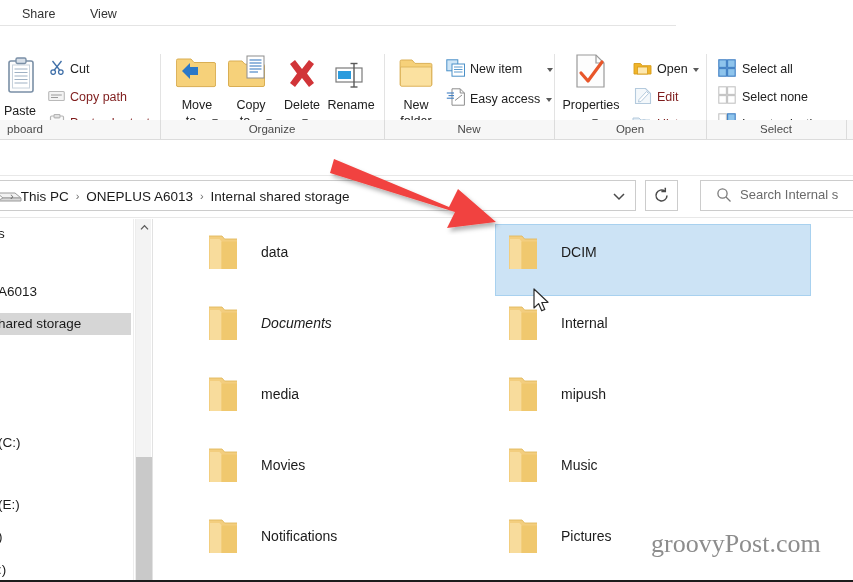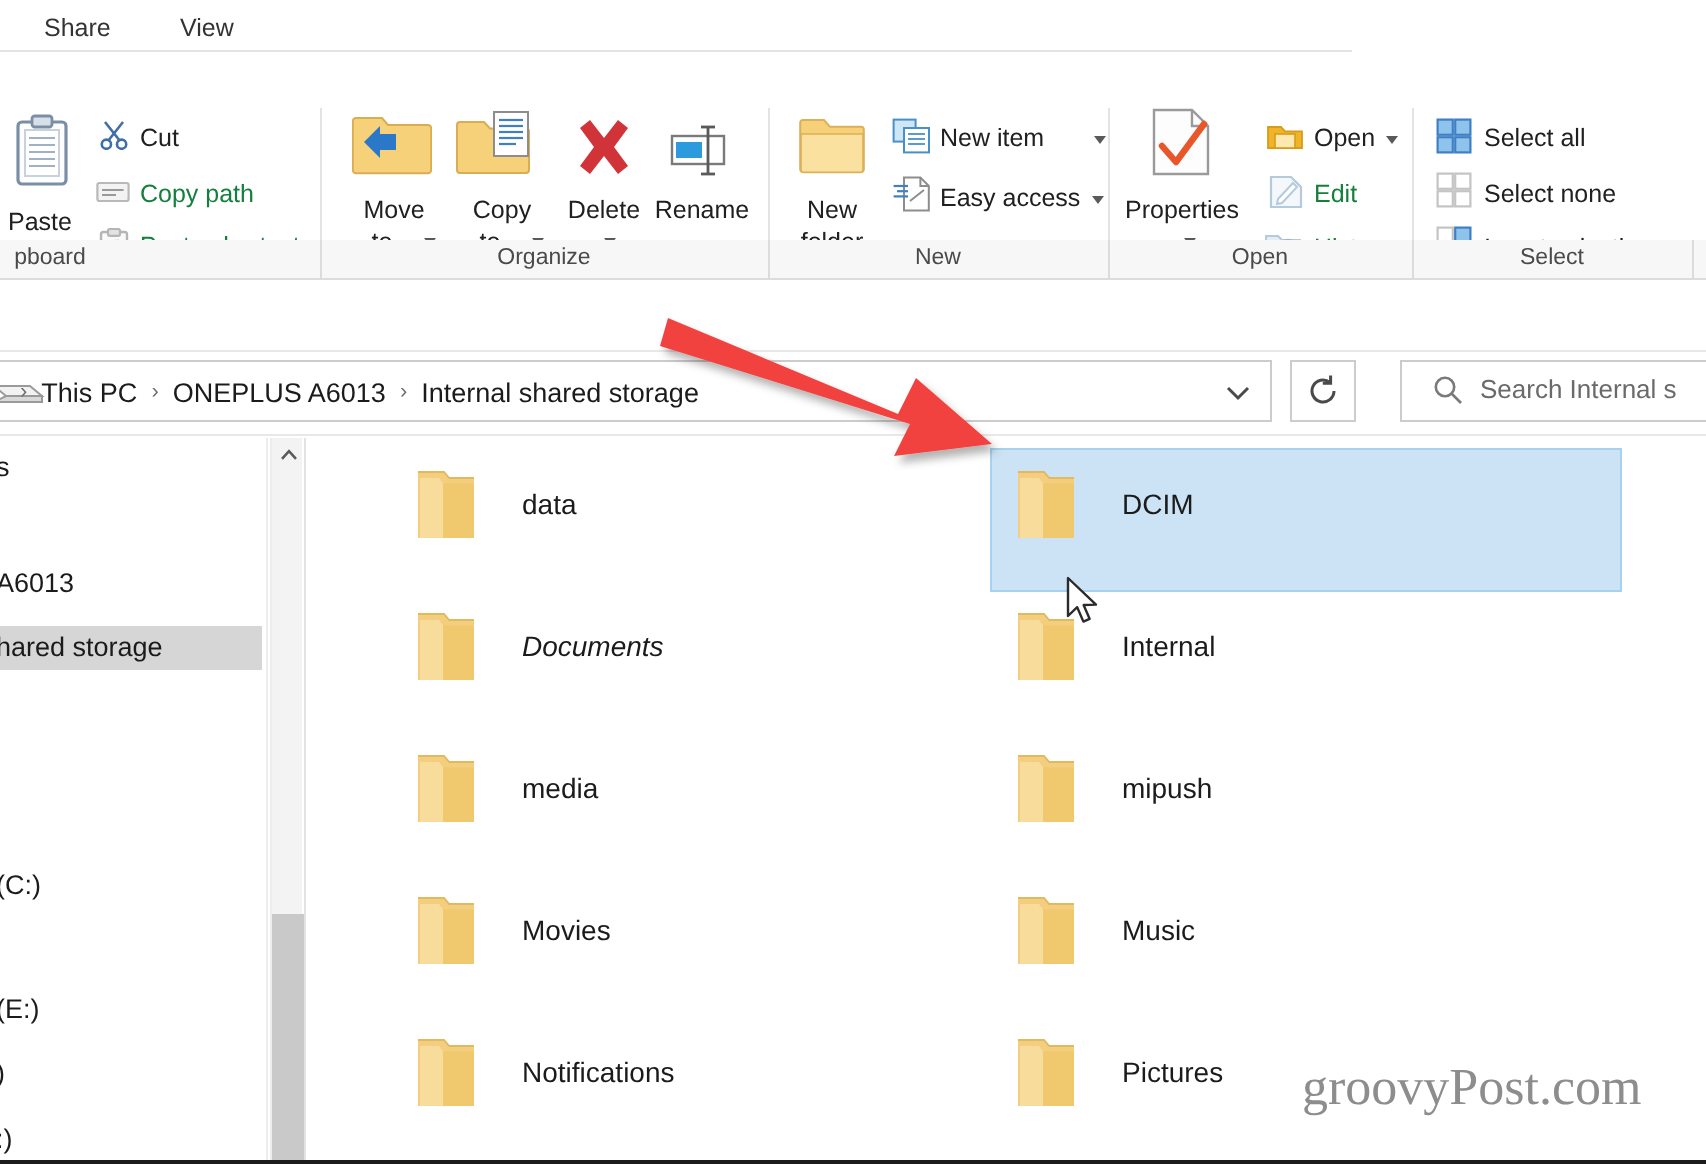--- a/index.html
+++ b/index.html
@@ -38,21 +38,21 @@
     position: absolute; top: 0; height: 20px; line-height: 19px;
     font-size: 11.5px; color: #4a4a4a; text-align: center;
   }
   .grp-sep {
     position: absolute; top: 28px; width: 1px; height: 92px; background: #e3e3e3;
   }
   .grp-sep-lo { position: absolute; top: 120px; width: 1px; height: 20px; background: #dcdcdc; }
 
   
   .rbtn { position: absolute; font-size: 12.5px; color: #202020; white-space: nowrap; }
-  .rbtn.disabled { color: #15803d; }
+  .rbtn.disabled { color: #7f1d1d; }
   .rbig { position: absolute; text-align: center; font-size: 12.5px; color: #202020; line-height: 14px; }
 
   .caret { display:inline-block; width:0; height:0; vertical-align: middle;
            border-left:3.5px solid transparent; border-right:3.5px solid transparent;
            border-top:4px solid #5a5a5a; margin-left:4px; }
 
   
   .navrow {
     position: absolute; left: 0; top: 140px; width: 853px; height: 32px;
     background: #ffffff;

